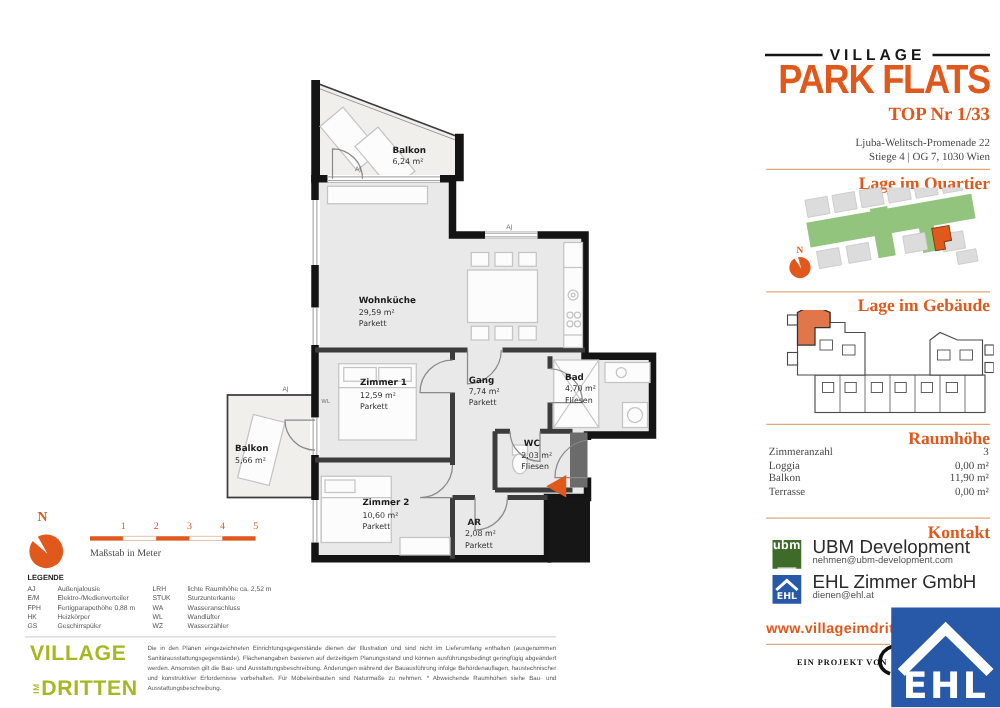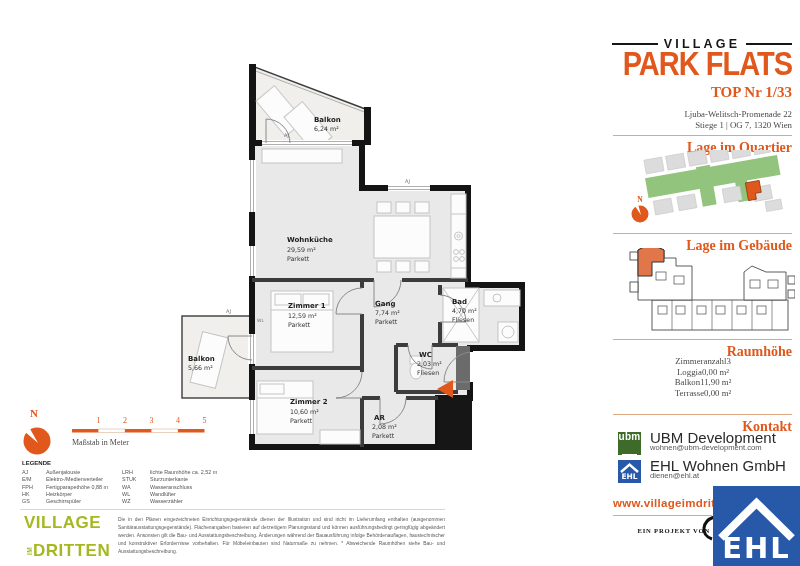--- a/index.html
+++ b/index.html
@@ -25,21 +25,21 @@
     font-size:29px;font-weight:800;letter-spacing:-1px;transform:scaleY(1.12);transform-origin:top right;}
   .top-nr{left:612px;top:84px;width:180px;text-align:right;color:var(--accent);
     font-family:"Liberation Serif",serif;font-size:15px;font-weight:700;}
   .addr{left:612px;width:180px;text-align:right;color:#4a4a4a;
     font-family:"Liberation Serif",serif;font-size:8.8px;}
   .divider{height:1px;background:var(--divider);left:613px;width:179px;}
   .sec-h{left:612px;width:180px;text-align:right;color:var(--accent);
     font-family:"Liberation Serif",serif;font-weight:700;font-size:14px;}
 
   .fl-table{left:615px;top:356px;width:176px;font-family:"Liberation Serif",serif;font-size:8.8px;color:#4a4a4a;}
-  .fl-row{display:flex;justify-content:center;line-height:10.6px;}
+  .fl-row{display:flex;justify-content:space-between;line-height:10.6px;}
   .fl-row .v{text-align:right;}
 
   .k-logo{width:23px;height:23px;display:flex;align-items:center;justify-content:space-between;flex-direction:column;}
   .k-logo.ubm{background:var(--ubm-green);}
   .k-logo.ubm .t{color:#fff;font-weight:700;font-size:10px;line-height:10px;letter-spacing:.3px;}
   .k-logo.ubm .u{width:15px;height:1px;background:#fff;margin-top:2px;}
   .k-row{left:618px;width:176px;display:flex;gap:9px;align-items:flex-start;}
   .k-name{font-size:15px;font-weight:400;color:#2a2a2a;line-height:10px;margin-top:1px;}
   .k-mail{font-size:7.6px;color:#555;line-height:9px;}
   .website{left:613px;top:497px;width:180px;color:var(--accent);font-weight:700;font-size:11.5px;letter-spacing:.3px;}
@@ -247,21 +247,21 @@
   </svg>
 
   <div class="abs brand-village">
     <span class="rule"></span>
     <span class="word">VILLAGE</span>
     <span class="rule"></span>
   </div>
   <div class="abs brand-main">PARK FLATS</div>
   <div class="abs top-nr">TOP Nr 1/33</div>
   <div class="abs addr" style="top:109px">Ljuba-Welitsch-Promenade 22</div>
-  <div class="abs addr" style="top:120px">Stiege 1 | OG 7, 1320 Wien</div>
+  <div class="abs addr" style="top:120px">Stiege 4 | OG 7, 1030 Wien</div>
 
   <div class="abs divider" style="top:135px"></div>
   <div class="abs sec-h" style="top:140px">Lage im Quartier</div>
 
   <svg class="abs" style="left:615px;top:150px" width="180" height="80" viewBox="615 150 180 80">
     <g transform="rotate(-10 705 190)">
       <rect x="648" y="168" width="134" height="20" fill="#93c47d"></rect>
       <rect x="700" y="166" width="14" height="40" fill="#93c47d"></rect>
       <rect x="736" y="184" width="12" height="24" fill="#93c47d"></rect>
       <g fill="#dcdcdc" stroke="#c0c0c0" stroke-width="0.5">
@@ -347,33 +347,33 @@
   <div class="abs divider" style="top:414px"></div>
   <div class="abs sec-h" style="top:419px">Kontakt</div>
 
   <div class="abs k-row" style="top:432px">
     <div class="k-logo ubm">
       <span class="t">ubm</span>
         <span class="u"></span>
     </div>
     <div>
       <div class="k-name">UBM Development</div>
-      <div class="k-mail">wohnen@ubm-development.com</div>
+      <div class="k-mail">nehmen@ubm-development.com</div>
     </div>
   </div>
 
   <div class="abs k-row" style="top:460px">
     <div class="k-logo ehl-small">
       <svg width="23" height="23" viewBox="0 0 23 23">
         <path d="M3,12 L11.5,4.5 L20,12" stroke="#ffffff" stroke-width="2.4" fill="none"></path>
         <text x="11.5" y="19" font-size="7.5" font-weight="800" fill="#ffffff" text-anchor="middle">EHL</text>
       </svg>
     </div>
     <div>
-      <div class="k-name">EHL Wohnen GmbH</div>
+      <div class="k-name">EHL Zimmer GmbH</div>
       <div class="k-mail">dienen@ehl.at</div>
     </div>
   </div>
 
   <div class="abs website">www.villageimdritten.at</div>
   <div class="abs divider" style="top:515px;width:99px"></div>
   <div class="abs projekt">EIN PROJEKT VON</div>
 
   <svg class="abs" style="left:698px;top:515px" width="18" height="28" viewBox="0 0 18 28">
     <path d="M16,2 C4,6 2,20 14,24" stroke="#111111" stroke-width="3" fill="none"></path>

